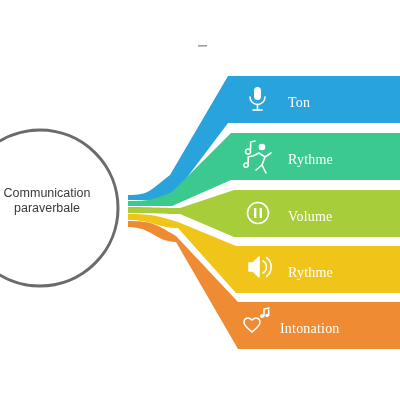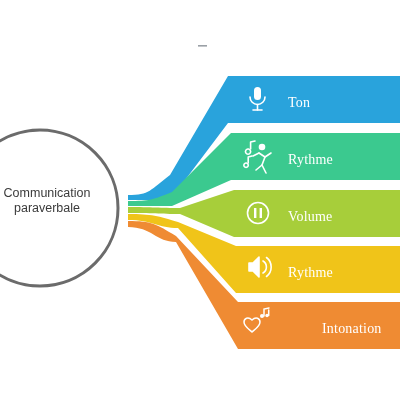--- a/index.html
+++ b/index.html
@@ -109,20 +109,20 @@
       <path d="M264,316 L264,309 L269,308"></path>
       <circle cx="267" cy="315.5" r="1.7" fill="#ffffff" stroke="none"></circle>
       <path d="M268.7,315.5 L268.7,310"></path>
     </g>
   </svg>
 
   <div class="band-label" style="left:288px; top:95px;">Ton</div>
   <div class="band-label" style="left:288px; top:152px;text-align:right;">Rythme</div>
   <div class="band-label" style="left:288px; top:209px;">Volume</div>
   <div class="band-label" style="left:288px; top:265px;">Rythme</div>
-  <div class="band-label" style="left:280px; top:321px;margin-left:42px;">Intonation</div>
+  <div class="band-label" style="left:280px; top:321px;">Intonation</div>
 
   <div class="center-label">
     <div>Communication</div>
     <div>paraverbale</div>
   </div>
 
 </div>
 
 </body></html>

